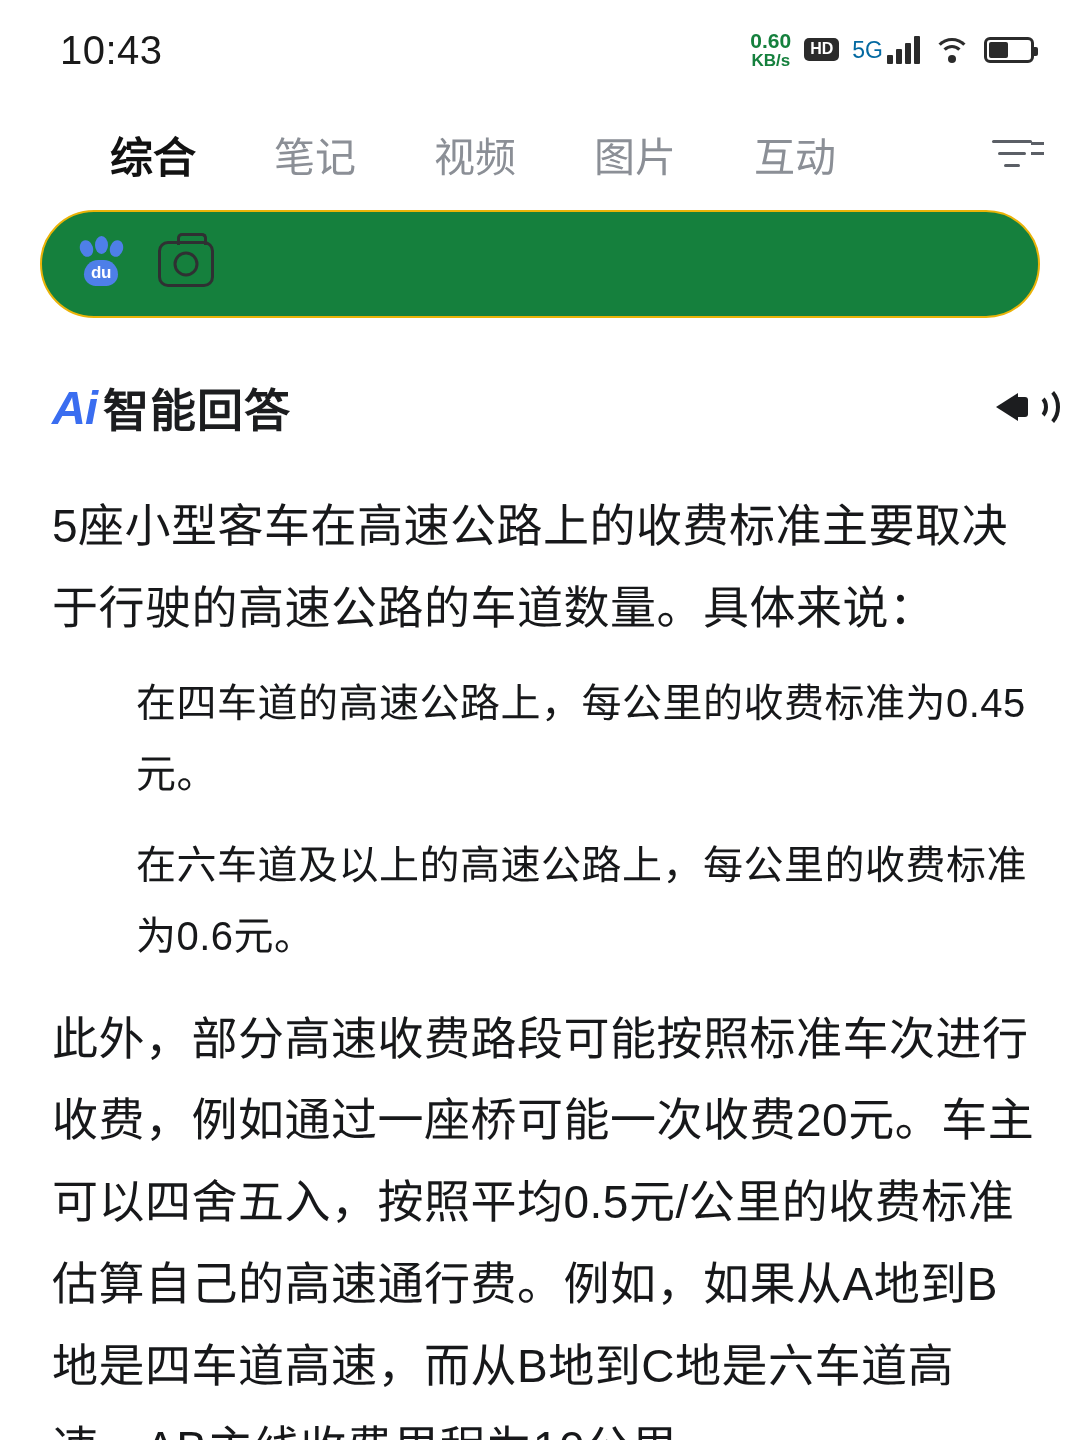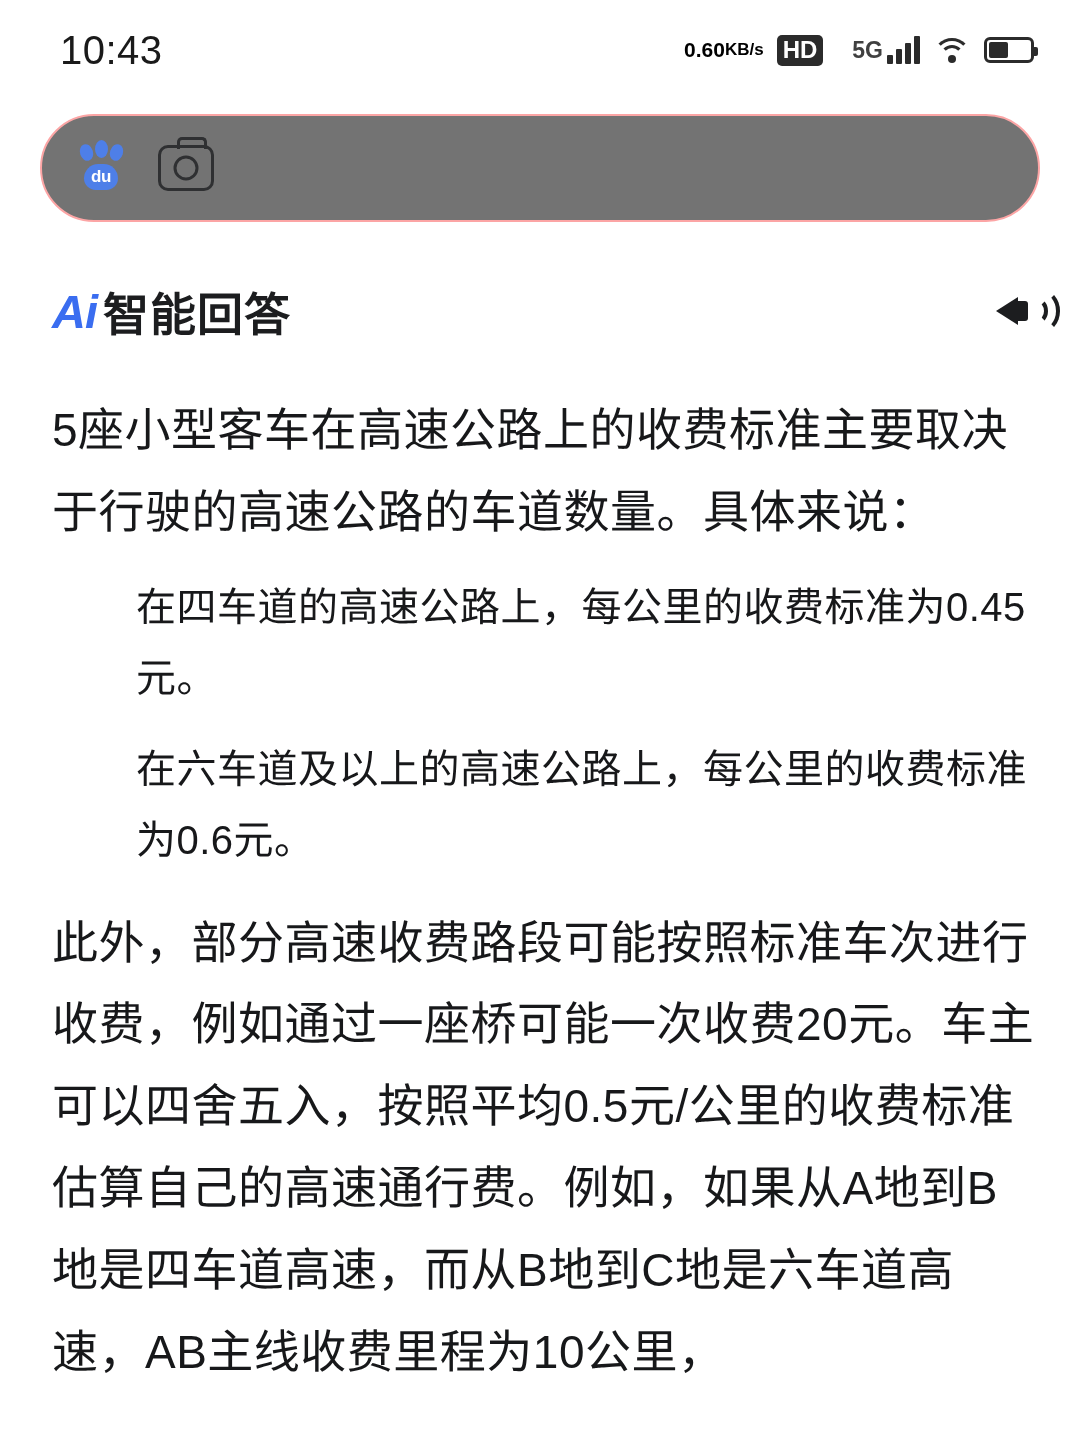--- a/index.html
+++ b/index.html
@@ -30,38 +30,38 @@
     color: #1a1a1a;
     letter-spacing: 0.5px;
   }
   .status-right {
     display: flex;
     align-items: center;
     gap: 13px;
   }
   .net-speed {
     display: flex;
-    flex-direction: row;
+    flex-direction: column;
     align-items: center;
     line-height: 1.05;
-    color: #000000;
+    color: #15803d;
   }
   .net-speed .val { font-size: 21px; font-weight: 700; }
   .net-speed .unit { font-size: 17px; font-weight: 700; }
   .hd-badge {
-    font-size: 24px;
+    font-size: 16px;
     font-weight: 700;
     color: #ffffff;
     background: #2b2b2b;
     border-radius: 5px;
     padding: 3px 6px 4px 6px;
     line-height: 1;
   }
   .sig-wrap { display: flex; align-items: flex-end; gap: 4px; }
-  .sig-5g { font-size: 23px; font-weight: 700; color: #404040; line-height: 1; margin-bottom: 2px; margin-left: 16px;}
+  .sig-5g { font-size: 23px; font-weight: 400; color: #0369a1; line-height: 1; margin-bottom: 2px;}
   .bars { display: flex; align-items: flex-end; gap: 3px; height: 28px; }
   .bars i { display: block; width: 6px; background: #2b2b2b; border-radius: 1px; }
   .bars i:nth-child(1) { height: 9px; }
   .bars i:nth-child(2) { height: 15px; }
   .bars i:nth-child(3) { height: 21px; }
   .bars i:nth-child(4) { height: 28px; }
   .wifi { width: 38px; height: 28px; position: relative; }
   .wifi span {
     position: absolute;
     left: 50%;
@@ -134,26 +134,26 @@
   .filter-icon .dots {
     position: absolute; right: -4px; top: 10px;
     display: flex; flex-direction: column; gap: 7px;
   }
   .filter-icon .dots b { display: block; width: 13px; height: 3px; background: #5b5f66; }
 
   
   .search-wrap { padding: 14px 40px 0 40px; }
   .search-box {
     height: 108px;
-    border: 2px solid #fca5a5;
+    border: 2px solid #eab308;
     border-radius: 54px;
     display: flex;
     align-items: center;
     padding: 0 34px 0 32px;
-    background: #737373;
+    background: #15803d;
   }
   .du-logo {
     width: 56px; height: 56px;
     flex: none;
     position: relative;
     margin-right: 16px;
   }
   .du-paw {
     position: absolute;
     background: #4e7fe8;
@@ -303,20 +303,36 @@
         <span class="a"></span>
           <span class="b"></span>
           <span class="c"></span>
       </div>
       <div class="battery">
           <div class="fill"></div>
         </div>
     </div>
   </div>
 
+  <div class="tabs">
+    <div class="tab active">综合</div>
+    <div class="tab">笔记</div>
+    <div class="tab">视频</div>
+    <div class="tab">图片</div>
+    <div class="tab">互动</div>
+    <div class="filter-icon">
+      <i></i>
+        <i></i>
+        <i></i>
+      <span class="dots">
+          <b></b>
+          <b></b>
+        </span>
+    </div>
+  </div>
 
   <div class="search-wrap">
     <div class="search-box">
       <div class="du-logo">
         <span class="du-paw p1"></span>
         <span class="du-paw p2"></span>
         <span class="du-paw p3"></span>
         <span class="du-paw p4"></span>
         <span class="du-text">du</span>
       </div>

